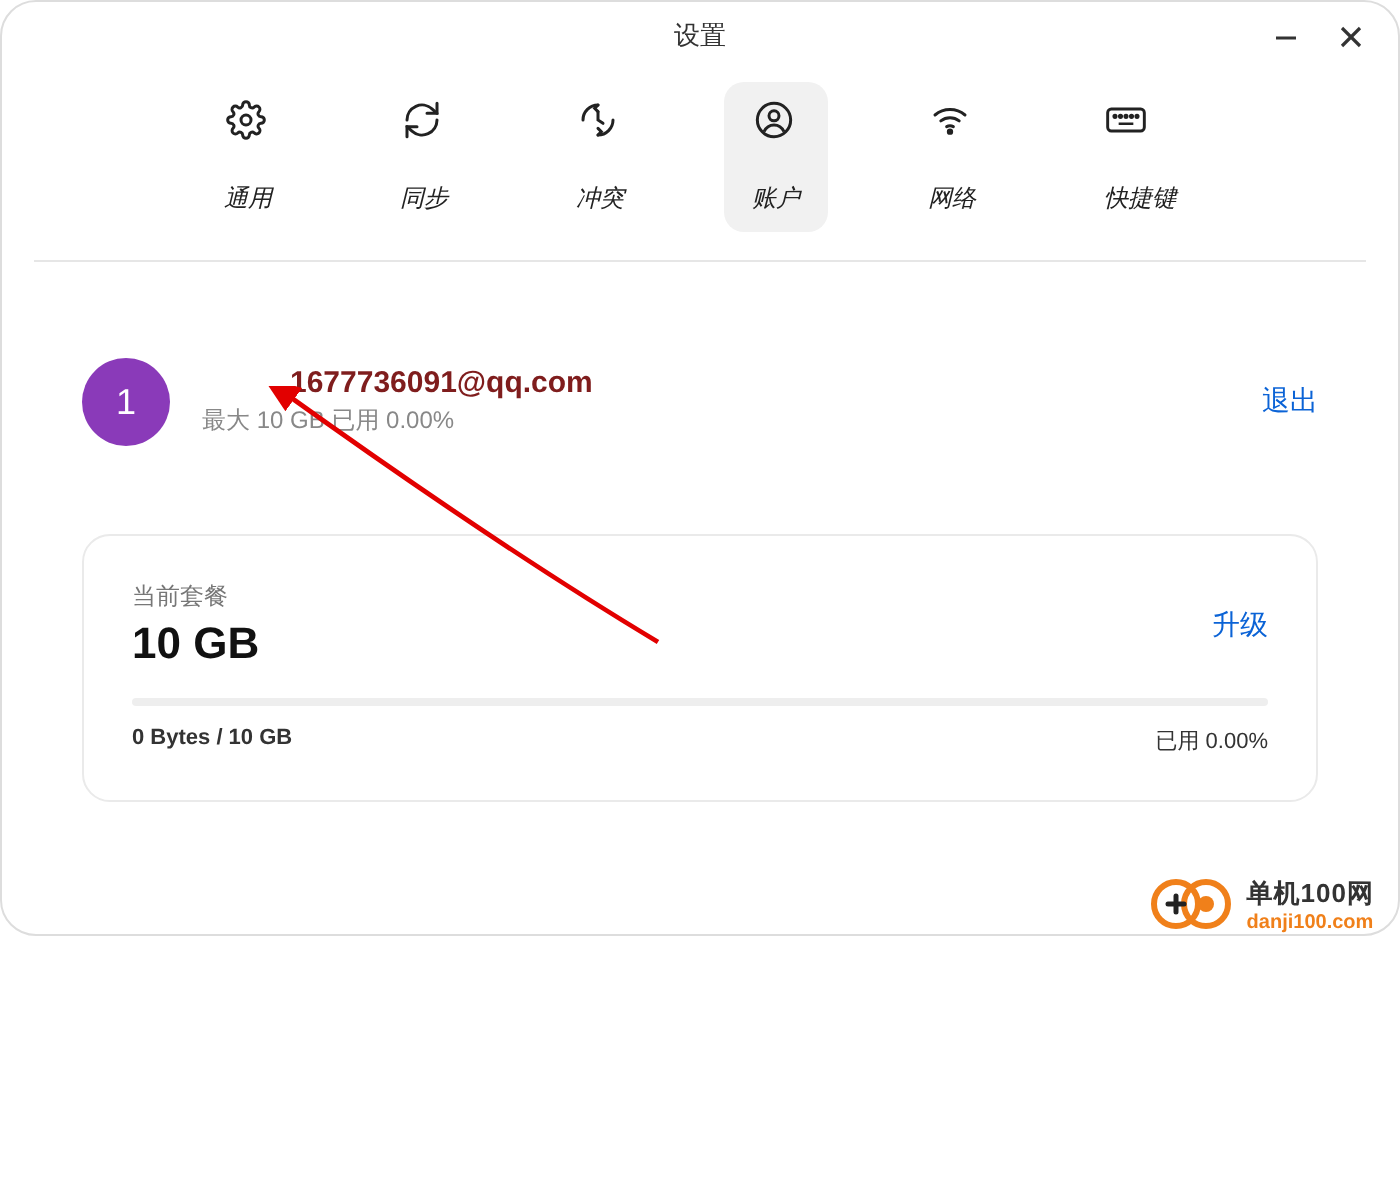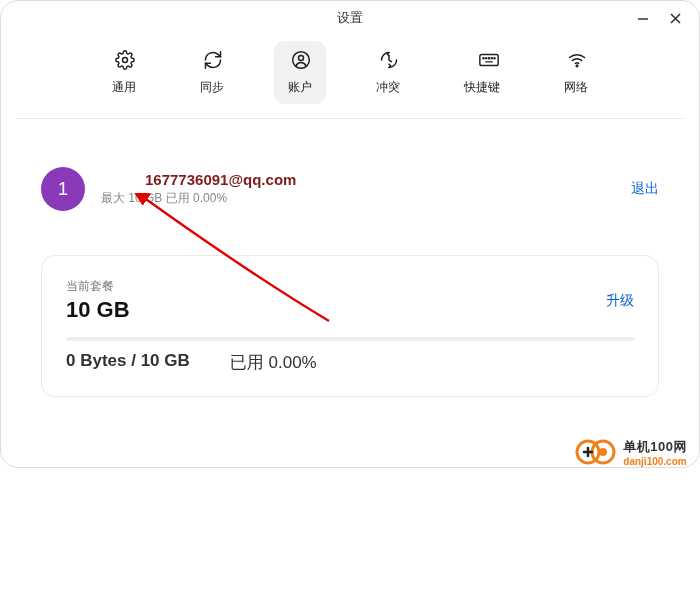--- a/index.html
+++ b/index.html
@@ -3,40 +3,40 @@
   <meta charset="utf-8">
   <style>
     * { margin: 0; padding: 0; box-sizing: border-box; font-family: -apple-system, "PingFang SC", "Microsoft YaHei", sans-serif; }
     body { width: 700px; height: 600px; background: #fff; position: relative; overflow: hidden; }
     .window { width: 700px; height: 468px; background: #fff; border-radius: 18px; border: 1px solid #ddd; position: relative; overflow: hidden; }
     .titlebar { display: flex; align-items: center; justify-content: center; height: 34px; position: relative; }
     .title { font-size: 13px; color: #333; font-weight: 500; }
     .win-controls { position: absolute; right: 10px; top: 6px; display: flex; align-items: center; gap: 4px; }
     .win-btn { width: 28px; height: 22px; display: flex; align-items: center; justify-content: center; cursor: pointer; }
     .tabs { display: flex; justify-content: center; gap: 36px; padding: 6px 0 14px; }
-    .tab { display: flex; flex-direction: column; align-items: flex-end; gap: 8px; cursor: pointer; padding: 8px 14px; border-radius: 10px; }
+    .tab { display: flex; flex-direction: column; align-items: flex-start; gap: 20px; cursor: pointer; padding: 8px 14px; border-radius: 10px; font-style: italic; }
     .tab.active { background: #f1f1f1; }
     .tab-label { font-size: 12px; color: #222; }
     .tab-icon { width: 22px; height: 22px; display: flex; align-items: center; justify-content: center; color: #222; }
     .divider { height: 1px; background: #e6e6e6; margin: 0 16px; }
     .content { padding: 48px 40px 0; }
     .account-row { display: flex; align-items: center; gap: 16px; }
     .avatar { width: 44px; height: 44px; border-radius: 50%; background: #8a3ab9; color: #fff; display: flex; align-items: center; justify-content: center; font-size: 18px; font-weight: 500; }
     .account-info { flex: 1; }
     .email { font-size: 15px; font-weight: 700; color: #7f1d1d; margin-left: 44px; }
     .account-sub { font-size: 12px; color: #888; margin-top: 2px; }
     .logout-link { font-size: 14px; color: #0b63d6; cursor: pointer; }
     .plan-card { margin-top: 44px; border: 1px solid #eaeaea; border-radius: 14px; padding: 22px 24px; }
     .plan-top { display: flex; justify-content: space-between; align-items: center; }
     .plan-left { }
     .plan-label { font-size: 12px; color: #777; }
     .plan-size { font-size: 22px; font-weight: 700; color: #111; margin-top: 2px; }
     .upgrade-link { font-size: 14px; color: #0b63d6; cursor: pointer; }
     .progress { height: 4px; width: 100%; background: #eee; border-radius: 3px; margin-top: 14px; }
-    .plan-bottom { display: flex; justify-content: flex-start; margin-top: 10px; font-size: 17px; color: #333; font-weight: 600; }
+    .plan-bottom { display: flex; justify-content: space-between; margin-top: 10px; font-size: 11px; color: #333; font-weight: 600; }
     .plan-bottom .used-pct { color: #333; font-weight: 400; margin-left: 40px; }
     .arrow { position: absolute; left: 128px; top: 192px; pointer-events: none; }
     .watermark { position: absolute; right: 12px; bottom: 0; display: flex; align-items: center; gap: 6px; }
     .wm-text { text-align: left; }
     .wm-top { font-size: 13px; font-weight: 600; color: #333; letter-spacing: 0.5px; }
     .wm-bottom { font-size: 10px; color: #f0801a; font-weight: 600; }
   </style>
 </head>
 <body>
 
@@ -73,66 +73,66 @@
       <div class="tab-icon">
         <svg width="20" height="20" viewBox="0 0 24 24" fill="none" stroke="#222" stroke-width="1.8" stroke-linecap="round">
             <path d="M21 2v6h-6"></path>
             <path d="M3 12a9 9 0 0 1 15-6.7L21 8"></path>
             <path d="M3 22v-6h6"></path>
             <path d="M21 12a9 9 0 0 1-15 6.7L3 16"></path>
           </svg>
       </div>
       <div class="tab-label">同步</div>
     </div>
+    <div class="tab">
+      <div class="tab-icon">
+        <svg width="20" height="20" viewBox="0 0 24 24" fill="none" stroke="#222" stroke-width="1.8" stroke-linecap="round">
+            <path d="M3 12a9 9 0 0 1 9-9"></path>
+            <path d="M21 12a9 9 0 0 1-9 9"></path>
+            <path d="M12 7v5l3 2"></path>
+            <path d="M12 3l-2 2 2 2"></path>
+            <path d="M12 21l2-2-2-2"></path>
+          </svg>
+      </div>
+      <div class="tab-label">冲突</div>
+    </div>
     <div class="tab active">
       <div class="tab-icon">
         <svg width="20" height="20" viewBox="0 0 24 24" fill="none" stroke="#222" stroke-width="1.8">
             <circle cx="12" cy="12" r="10"></circle>
             <circle cx="12" cy="9.5" r="3"></circle>
             <path d="M6 19c1.2-2.5 3.6-4 6-4s4.8 1.5 6 4"></path>
           </svg>
       </div>
       <div class="tab-label">账户</div>
     </div>
     <div class="tab">
       <div class="tab-icon">
         <svg width="20" height="20" viewBox="0 0 24 24" fill="none" stroke="#222" stroke-width="1.8" stroke-linecap="round">
-            <path d="M3 12a9 9 0 0 1 9-9"></path>
-            <path d="M21 12a9 9 0 0 1-9 9"></path>
-            <path d="M12 7v5l3 2"></path>
-            <path d="M12 3l-2 2 2 2"></path>
-            <path d="M12 21l2-2-2-2"></path>
+            <path d="M3 9a14 14 0 0 1 18 0"></path>
+            <path d="M6.5 12.5a9 9 0 0 1 11 0"></path>
+            <path d="M10 16a4 4 0 0 1 4 0"></path>
+            <circle cx="12" cy="19" r="1" fill="#222"></circle>
           </svg>
       </div>
-      <div class="tab-label">冲突</div>
+      <div class="tab-label">网络</div>
     </div>
     <div class="tab">
       <div class="tab-icon">
         <svg width="22" height="22" viewBox="0 0 24 24" fill="none" stroke="#222" stroke-width="1.6">
             <rect x="2" y="6" width="20" height="12" rx="2"></rect>
             <circle cx="6" cy="10" r="0.6" fill="#222"></circle>
             <circle cx="9" cy="10" r="0.6" fill="#222"></circle>
             <circle cx="12" cy="10" r="0.6" fill="#222"></circle>
             <circle cx="15" cy="10" r="0.6" fill="#222"></circle>
             <circle cx="18" cy="10" r="0.6" fill="#222"></circle>
             <line x1="8" y1="14" x2="16" y2="14" stroke="#222" stroke-width="1.4"></line>
           </svg>
       </div>
       <div class="tab-label">快捷键</div>
-    </div>
-    <div class="tab">
-      <div class="tab-icon">
-        <svg width="20" height="20" viewBox="0 0 24 24" fill="none" stroke="#222" stroke-width="1.8" stroke-linecap="round">
-            <path d="M3 9a14 14 0 0 1 18 0"></path>
-            <path d="M6.5 12.5a9 9 0 0 1 11 0"></path>
-            <path d="M10 16a4 4 0 0 1 4 0"></path>
-            <circle cx="12" cy="19" r="1" fill="#222"></circle>
-          </svg>
-      </div>
-      <div class="tab-label">网络</div>
     </div>
   </div>
 
   <div class="divider"></div>
 
   <div class="content">
     <div class="account-row">
       <div class="avatar">1</div>
       <div class="account-info">
         <div class="email">1677736091@qq.com</div>

